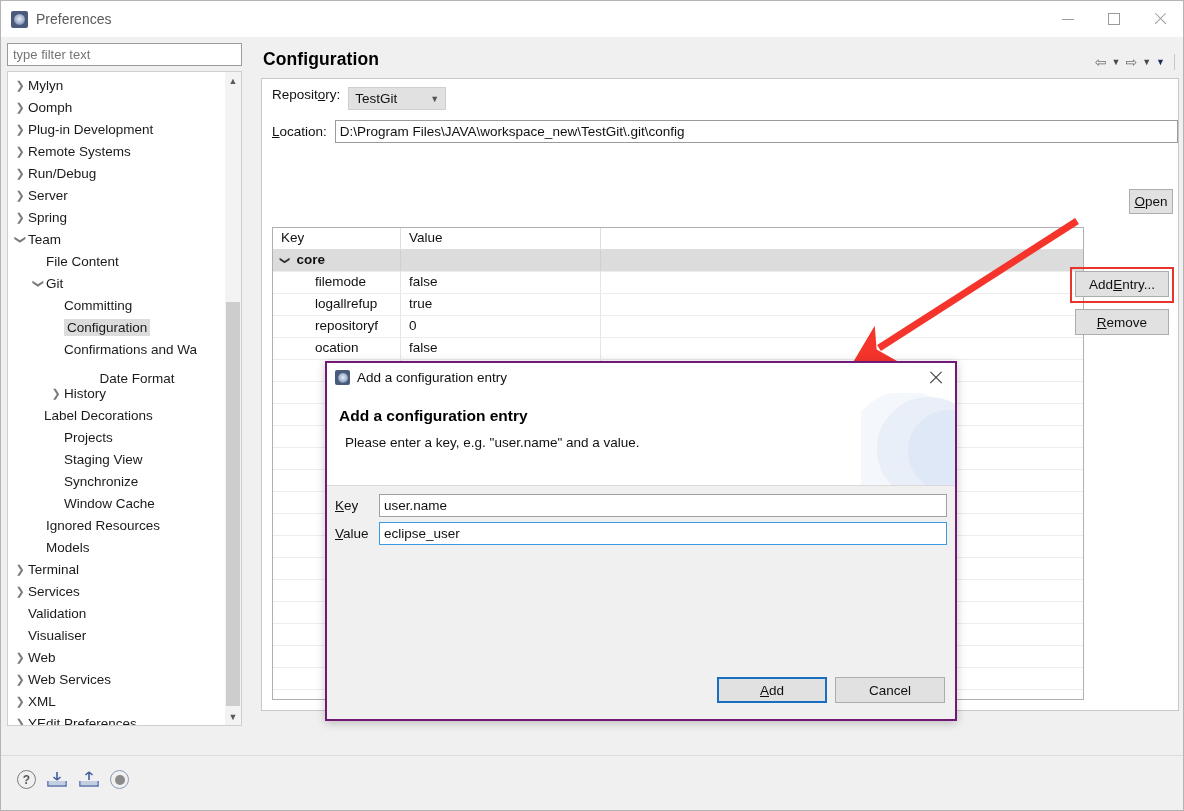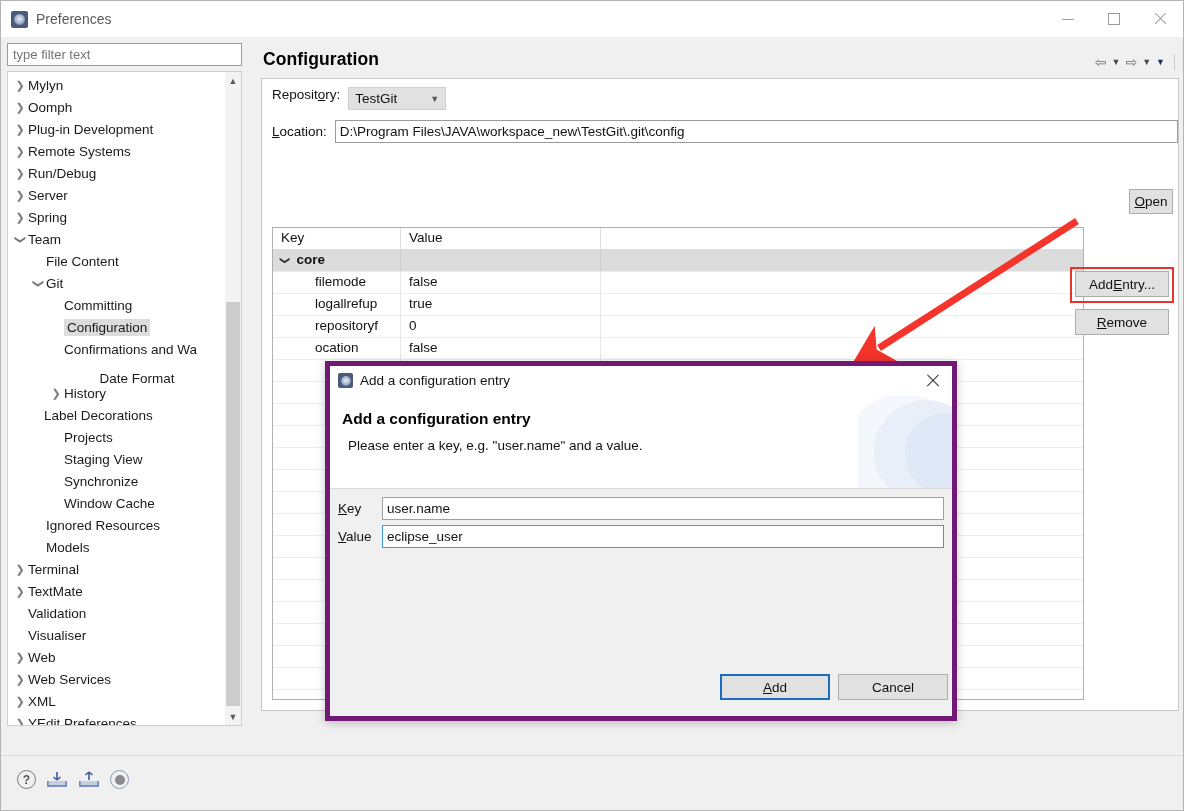--- a/index.html
+++ b/index.html
@@ -194,21 +194,21 @@
   }
   .ic-circ { border: 1.6px solid #8a9ab5; border-radius: 50%; display:flex; align-items:center; justify-content:center; }
   .ic-circ::after { content:""; width: 10px; height: 10px; border-radius: 50%; background: #8b8b8b; }
 
   
   .arrow-svg { position: absolute; left: 0; top: 0; width: 1184px; height: 811px; pointer-events: none; }
 
   
   .modal {
     position: absolute; left: 324px; top: 360px; width: 632px; height: 360px;
-    background: #f0f0f0; border: 5px solid #701a75;
+    background: #f0f0f0; border: 2px solid #701a75;
     box-shadow: 0 2px 9px rgba(0,0,0,.22);
   }
   .m-title {
     height: 30px; background: #fff; display: flex; align-items: center;
     border-bottom: 1px solid #fff;
   }
   .m-icon {
     width: 15px; height: 15px; margin-left: 8px; margin-right: 7px; border-radius: 2px;
     background: #4a5a7a; position: relative; flex: none;
   }
@@ -370,21 +370,21 @@
           <div class="tree-item" style="padding-left: 22px;">
             <span class="twisty none">❯</span>
             <span class="ti-label">Models</span>
           </div>
           <div class="tree-item" style="padding-left: 4px;">
             <span class="twisty">❯</span>
             <span class="ti-label">Terminal</span>
           </div>
           <div class="tree-item" style="padding-left: 4px;">
             <span class="twisty">❯</span>
-            <span class="ti-label">TextMate</span>
+            <span class="ti-label">Services</span>
           </div>
           <div class="tree-item" style="padding-left: 4px;">
             <span class="twisty none">❯</span>
             <span class="ti-label">Validation</span>
           </div>
           <div class="tree-item" style="padding-left: 4px;">
             <span class="twisty none">❯</span>
             <span class="ti-label">Visualiser</span>
           </div>
           <div class="tree-item" style="padding-left: 4px;">

